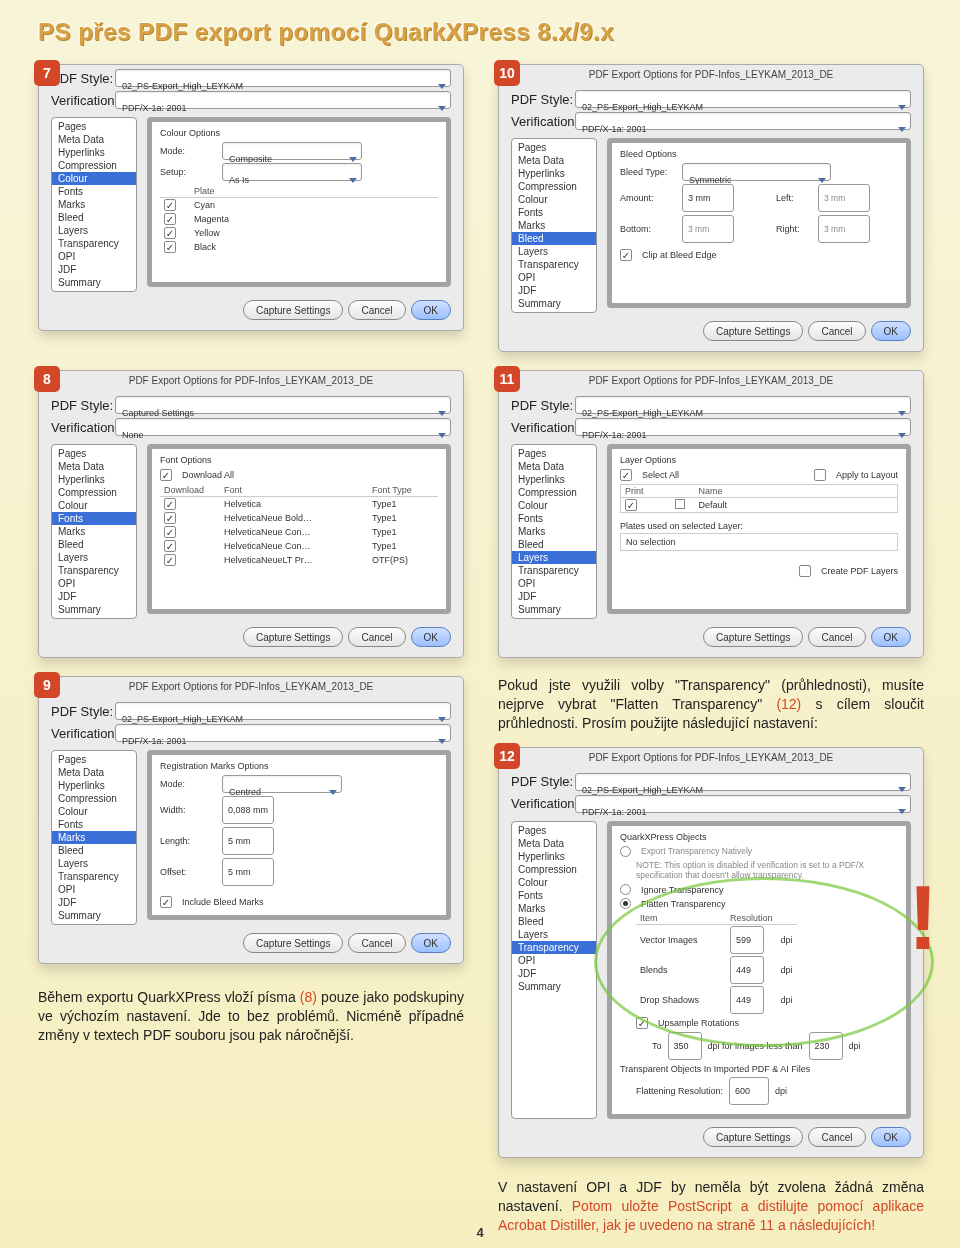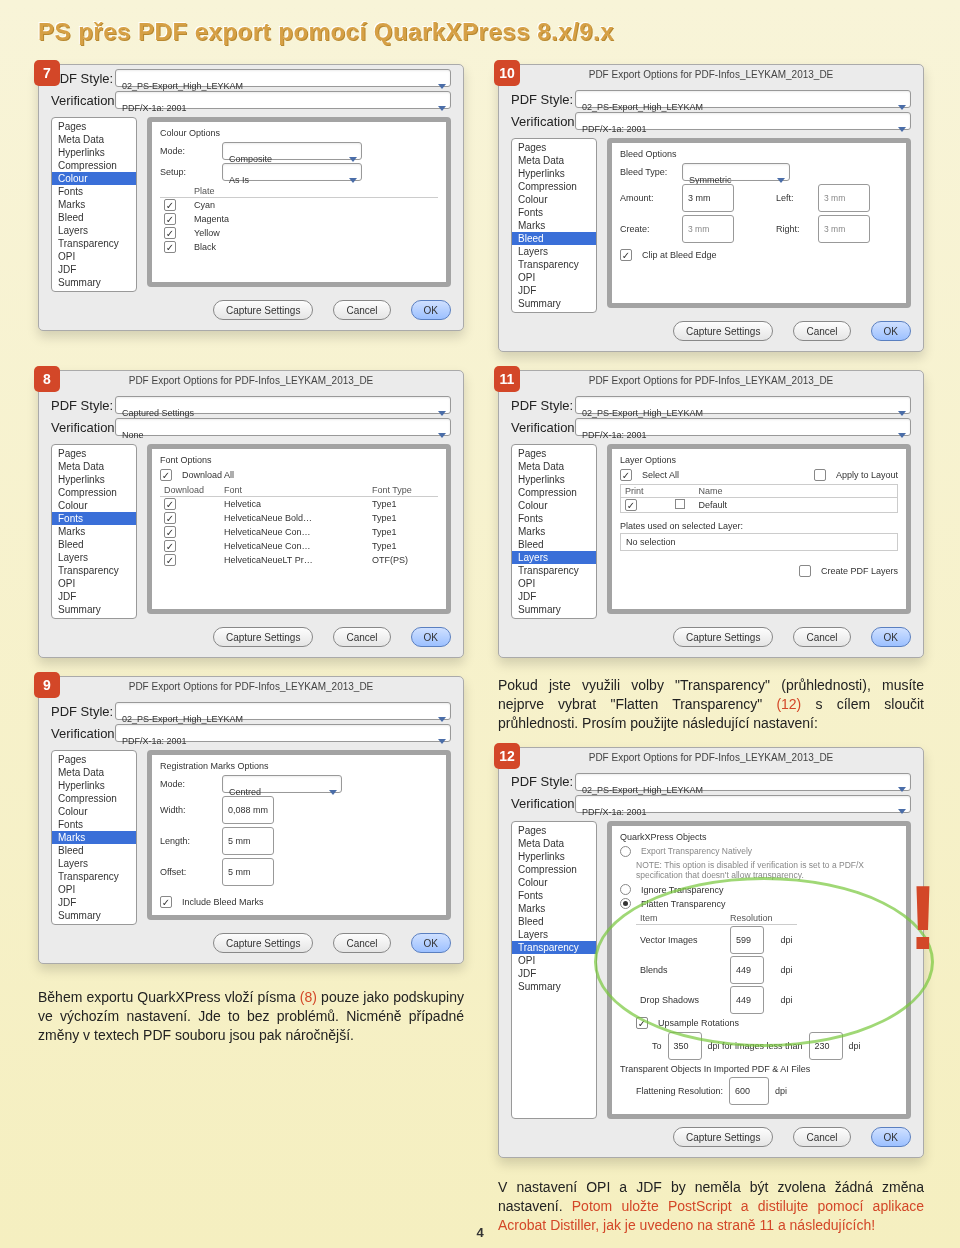--- a/index.html
+++ b/index.html
@@ -86,21 +86,21 @@
   }
   .rightpane .groupt { font-size: 9px; color: #333; margin-bottom: 4px; }
   .minirow { display:flex; align-items:center; gap:6px; margin-bottom: 3px; font-size:9px; }
   .minirow .mlbl { width: 56px; }
   .miniin { height: 15px; background:#fff; border:1px solid #999; border-radius:3px; padding:13px 5px; font-size:9px; display:inline-flex;align-items:center; min-width: 52px;}
   .ck { width:12px;height:12px;border:1px solid #888;border-radius:2px;background:#fff;display:inline-flex;align-items:center;justify-content:center;margin-right:4px; }
   .ck.on::after { content:"✓"; font-size:10px; color:#333; }
   .tbl { width:100%; border-collapse: collapse; font-size:9px; }
   .tbl th, .tbl td { text-align:left; padding:1px 4px; }
   .tbl th { color:#555; font-weight:normal; border-bottom:1px solid #ccc; }
-  .btnrow { display:flex; justify-content:flex-end; gap:20px; margin-top:8px; }
+  .btnrow { display:flex; justify-content:flex-end; gap:5px; margin-top:8px; }
   .btn { height:20px; padding:0 12px; border:1px solid #888; border-radius:10px; background:linear-gradient(#fdfdfd,#e5e5e5); font-size:10px; display:inline-flex;align-items:center;justify-content:center; }
   .btn.primary { background:linear-gradient(#cfe0ff,#9cc0ff); border-color:#5a7fc0; }
   .bodytext { font-size: 14px; line-height: 1.35; color:#222; }
   .bodytext .redref { color:#d34728; }
   .excl {
     position: absolute;
     right: -14px;
     top: 120px;
     font-size: 90px;
     font-weight: 900;
@@ -249,34 +249,34 @@
               <div class="sbi">Layers</div>
               <div class="sbi">Transparency</div>
               <div class="sbi">OPI</div>
               <div class="sbi">JDF</div>
               <div class="sbi">Summary</div>
             </div>
           <div class="rightpane">
             <div class="groupt">Bleed Options</div>
             <div class="minirow">
                 <span class="mlbl">Bleed Type:</span>
-              <div class="combo" style="width:108px;flex:none">
+              <div class="combo" style="width:149px;flex:none">
                   <span>Symmetric</span>
                   <span class="chev"></span>
                 </div>
               </div>
             <div class="minirow">
               <span class="mlbl">Amount:</span>
               <span class="miniin">3 mm</span>
               <span style="width:30px"></span>
               <span class="mlbl" style="width:36px">Left:</span>
               <span class="miniin statictxt">3 mm</span>
             </div>
             <div class="minirow">
-              <span class="mlbl">Create:</span>
+              <span class="mlbl">Bottom:</span>
               <span class="miniin statictxt">3 mm</span>
               <span style="width:30px"></span>
               <span class="mlbl" style="width:36px">Right:</span>
               <span class="miniin statictxt">3 mm</span>
             </div>
             <div class="minirow" style="margin-top:6px">
                 <span class="ck on"></span>
                 <span>Clip at Bleed Edge</span>
               </div>
           </div>

